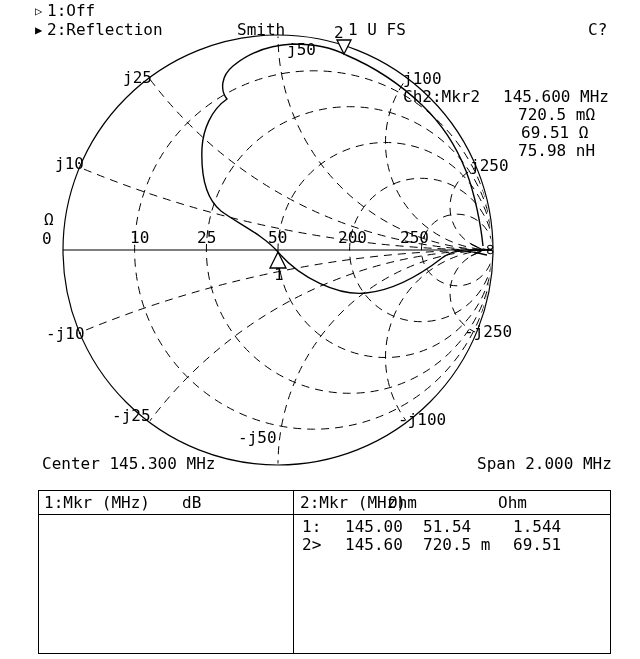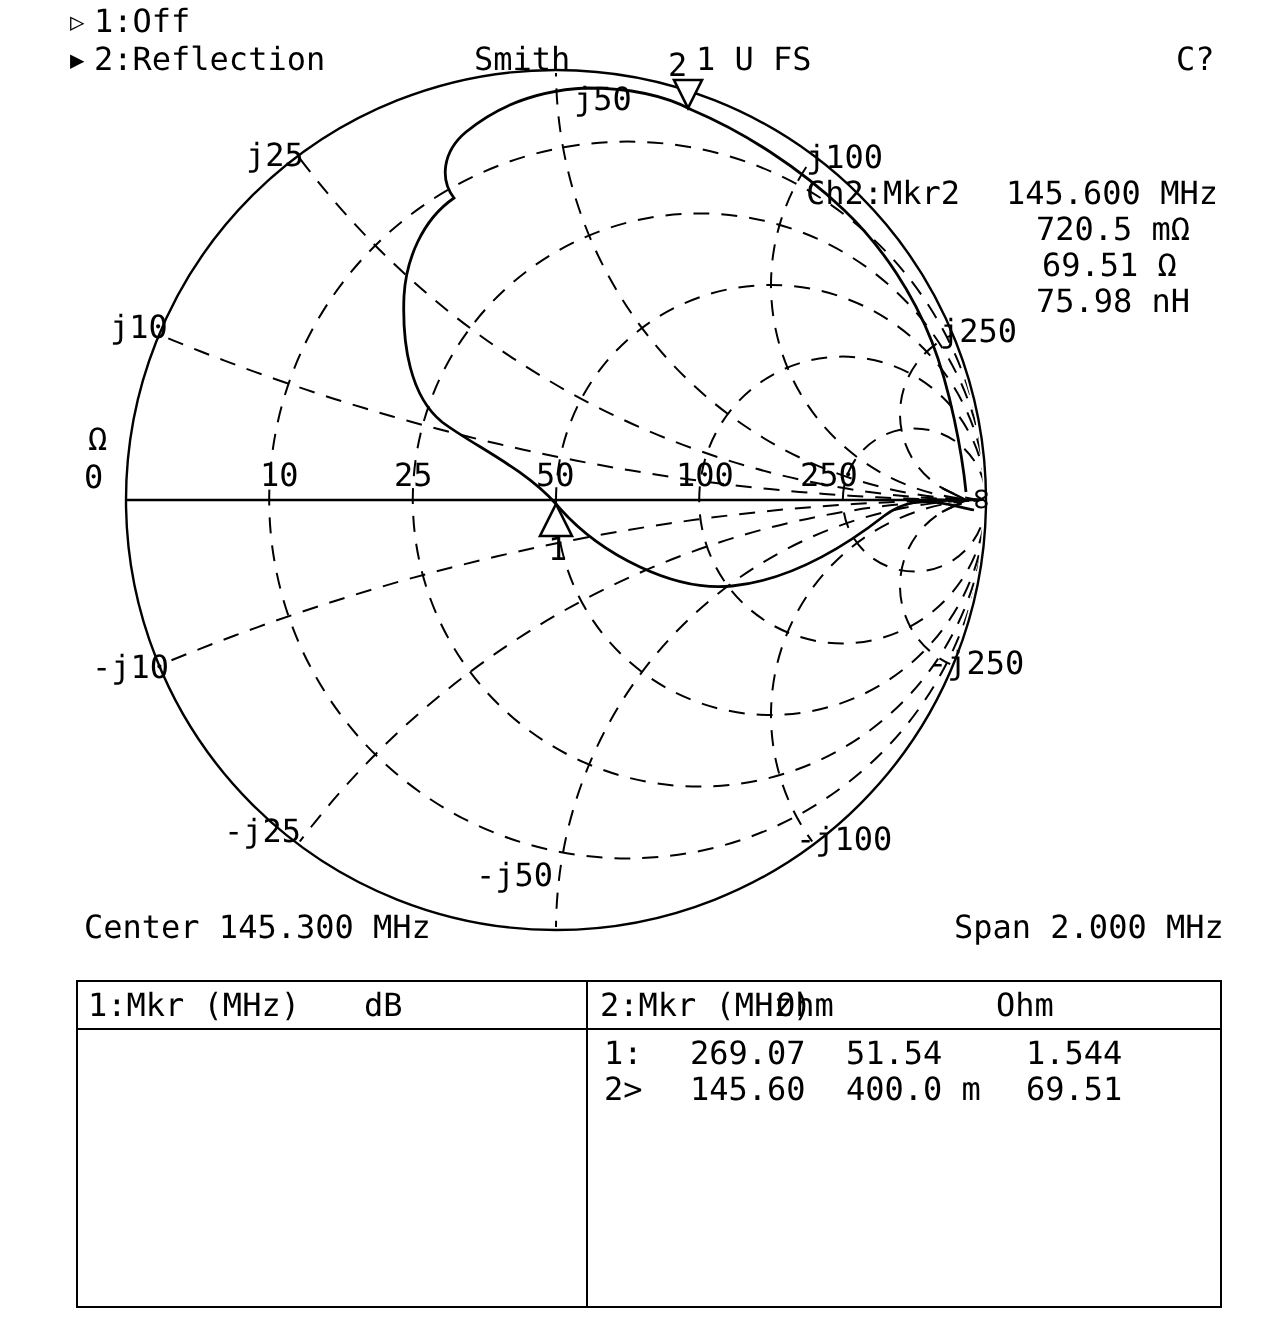--- a/index.html
+++ b/index.html
@@ -103,41 +103,41 @@
   <span class="t" style="left:112px;top:408px">-j25</span>
   <span class="t" style="left:238px;top:430px">-j50</span>
   <span class="t" style="left:398px;top:412px">-j100</span>
   <span class="t" style="left:464px;top:324px">-j250</span>
 
   <span class="t" style="left:44px;top:212px">Ω</span>
   <span class="t" style="left:42px;top:231px">0</span>
   <span class="t" style="left:130px;top:230px">10</span>
   <span class="t" style="left:197px;top:230px">25</span>
   <span class="t" style="left:268px;top:230px">50</span>
-  <span class="t" style="left:338px;top:230px">100</span>
+  <span class="t" style="left:338px;top:230px">200</span>
   <span class="t" style="left:400px;top:230px">250</span>
   <span class="t inf" style="left:485px;top:241px">∞</span>
 
   <span class="t" style="left:42px;top:456px">Center 145.300 MHz</span>
   <span class="t" style="left:477px;top:456px">Span 2.000 MHz</span>
 
   <div class="tbl-border" style="left:38px;top:490px;width:571px;height:162px;"></div>
   <div style="position:absolute;left:293px;top:490px;height:163px;border-left:1px solid #000;"></div>
   <div style="position:absolute;left:38px;top:514px;width:572px;border-top:1px solid #000;"></div>
 
   <span class="t" style="left:44px;top:495px">1:Mkr (MHz)</span>
   <span class="t" style="left:182px;top:495px">dB</span>
 
   <span class="t" style="left:300px;top:495px">2:Mkr (MHz)</span>
   <span class="t" style="left:388px;top:495px">Ohm</span>
   <span class="t" style="left:498px;top:495px">Ohm</span>
 
   <span class="t" style="left:302px;top:519px">1:</span>
-  <span class="t" style="left:345px;top:519px">269.07</span>
+  <span class="t" style="left:345px;top:519px">145.00</span>
   <span class="t" style="left:423px;top:519px">51.54</span>
   <span class="t" style="left:513px;top:519px">1.544</span>
 
   <span class="t" style="left:302px;top:537px">2&gt;</span>
   <span class="t" style="left:345px;top:537px">145.60</span>
-  <span class="t" style="left:423px;top:537px">400.0 m</span>
+  <span class="t" style="left:423px;top:537px">720.5 m</span>
   <span class="t" style="left:513px;top:537px">69.51</span>
 
 </div>
 
 </body></html>

